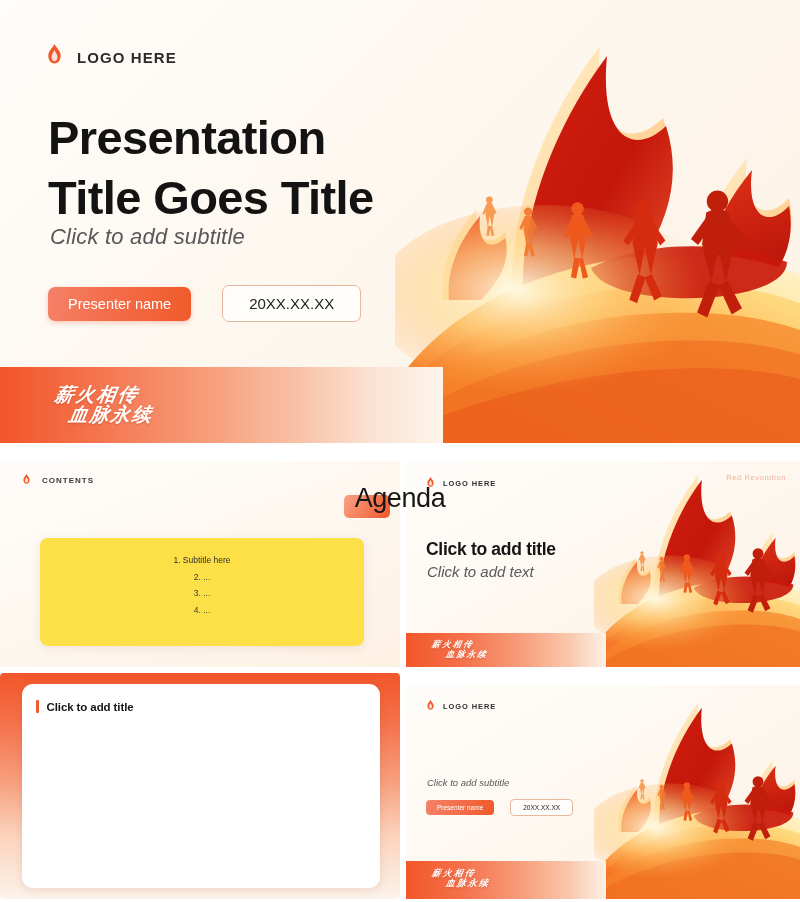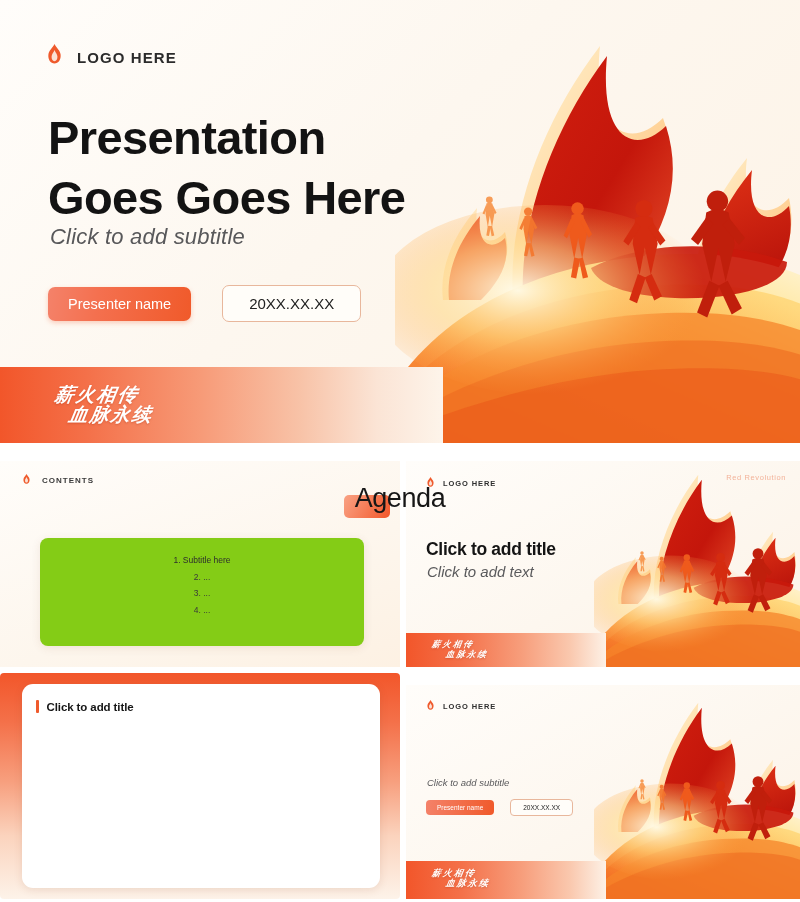--- a/index.html
+++ b/index.html
@@ -77,21 +77,21 @@
     content: ""; position: absolute; left: -11px; bottom: -4px; width: 46px; height: 23px;
     background: linear-gradient(120deg,#f9a284,#f2572a); border-radius: 5px; z-index: -1;
   }
   .ag-band {
     position: absolute; left: 0; top: 627px; width: 400px; height: 40px;
     background: linear-gradient(90deg,#f6927a 0%,#f4garbage 0%,#f4714d 40%,#f0562a 100%);
     border-radius: 9px 9px 0 0; z-index: 2;
   }
   .ag-card {
     position: absolute; left: 40px; top: 538px; width: 324px; height: 108px;
-    background: #84cc16; border-radius: 8px; box-shadow: 0 2px 10px rgba(120,60,30,.10);
+    background: #fde047; border-radius: 8px; box-shadow: 0 2px 10px rgba(120,60,30,.10);
     z-index: 4; padding-top: 14px;
   }
   .ag-list { list-style: none; font-size: 8.5px; color: #2e2e2e; }
   .ag-list li { text-align: center; line-height: 1.95; }
   .ag-list li:nth-child(1) { padding-left: 0; }
   .ag-list li:nth-child(n+2) { padding-left: 0; color: #3a3a3a; }
 
   
   #s-title {
     left: 406px; top: 461px; width: 394px; height: 206px;
@@ -263,21 +263,21 @@
       <span class="flame-ico">
         <svg width="17" height="22" viewBox="0 0 17 22">
           <path d="M8.5 0 C6 5 3 6 2.4 10.5 C1.8 15.5 4.6 19.5 8.5 19.5 C12.4 19.5 15.2 15.5 14.6 10.5 C14 6 11 5 8.5 0 Z" fill="#ef5a2c"></path>
           <path d="M8.5 6 C7.3 9 5.9 9.8 5.6 12.3 C5.3 15 6.7 17.2 8.5 17.2 C10.3 17.2 11.7 15 11.4 12.3 C11.1 9.8 9.7 9 8.5 6 Z" fill="#fbe2d6"></path>
         </svg>
       </span>
       <span class="hero-logo-text">LOGO HERE</span>
     </div>
 
     <div class="hero-title">Presentation
-Goes Goes Here</div>
+Title Goes Title</div>
     <div class="hero-sub">Click to add subtitle</div>
 
     <div class="pill-row">
       <span class="pill-solid">Presenter name</span>
       <span class="pill-outline">20XX.XX.XX</span>
     </div>
 
     <div class="ribbon">
       <div class="calli">
         <em>薪火相传</em>

